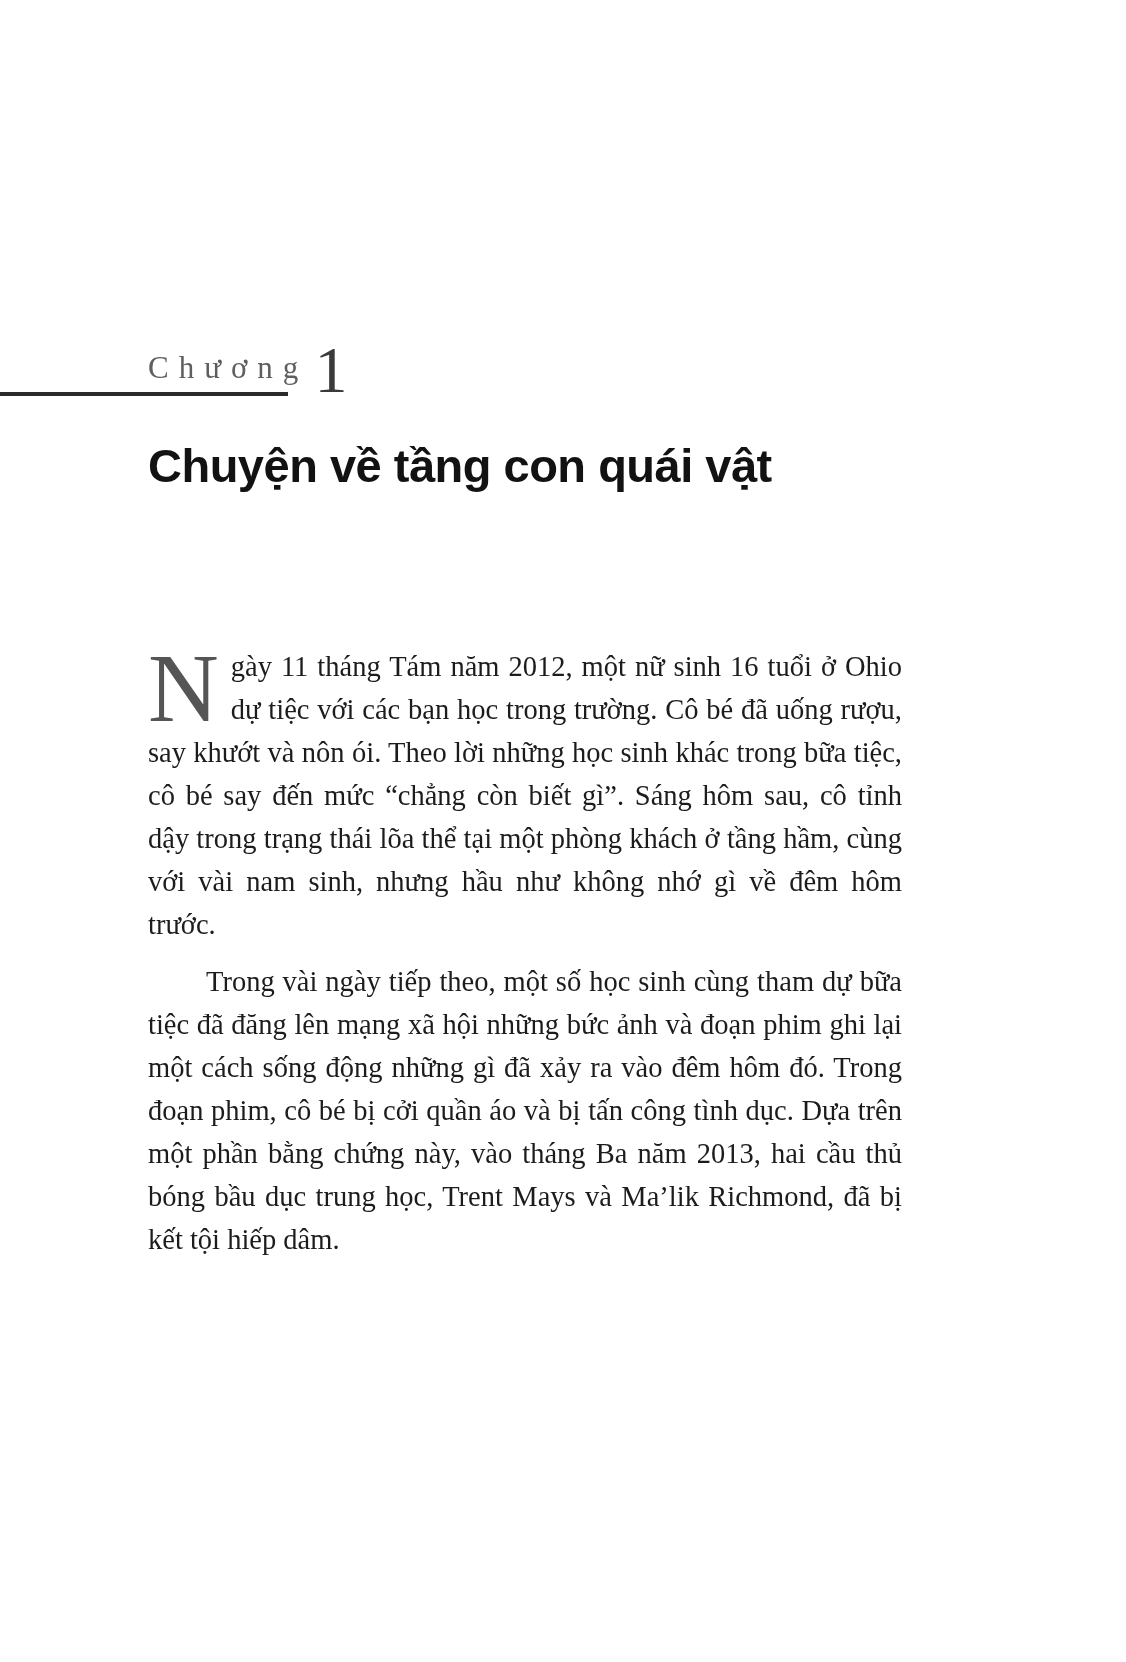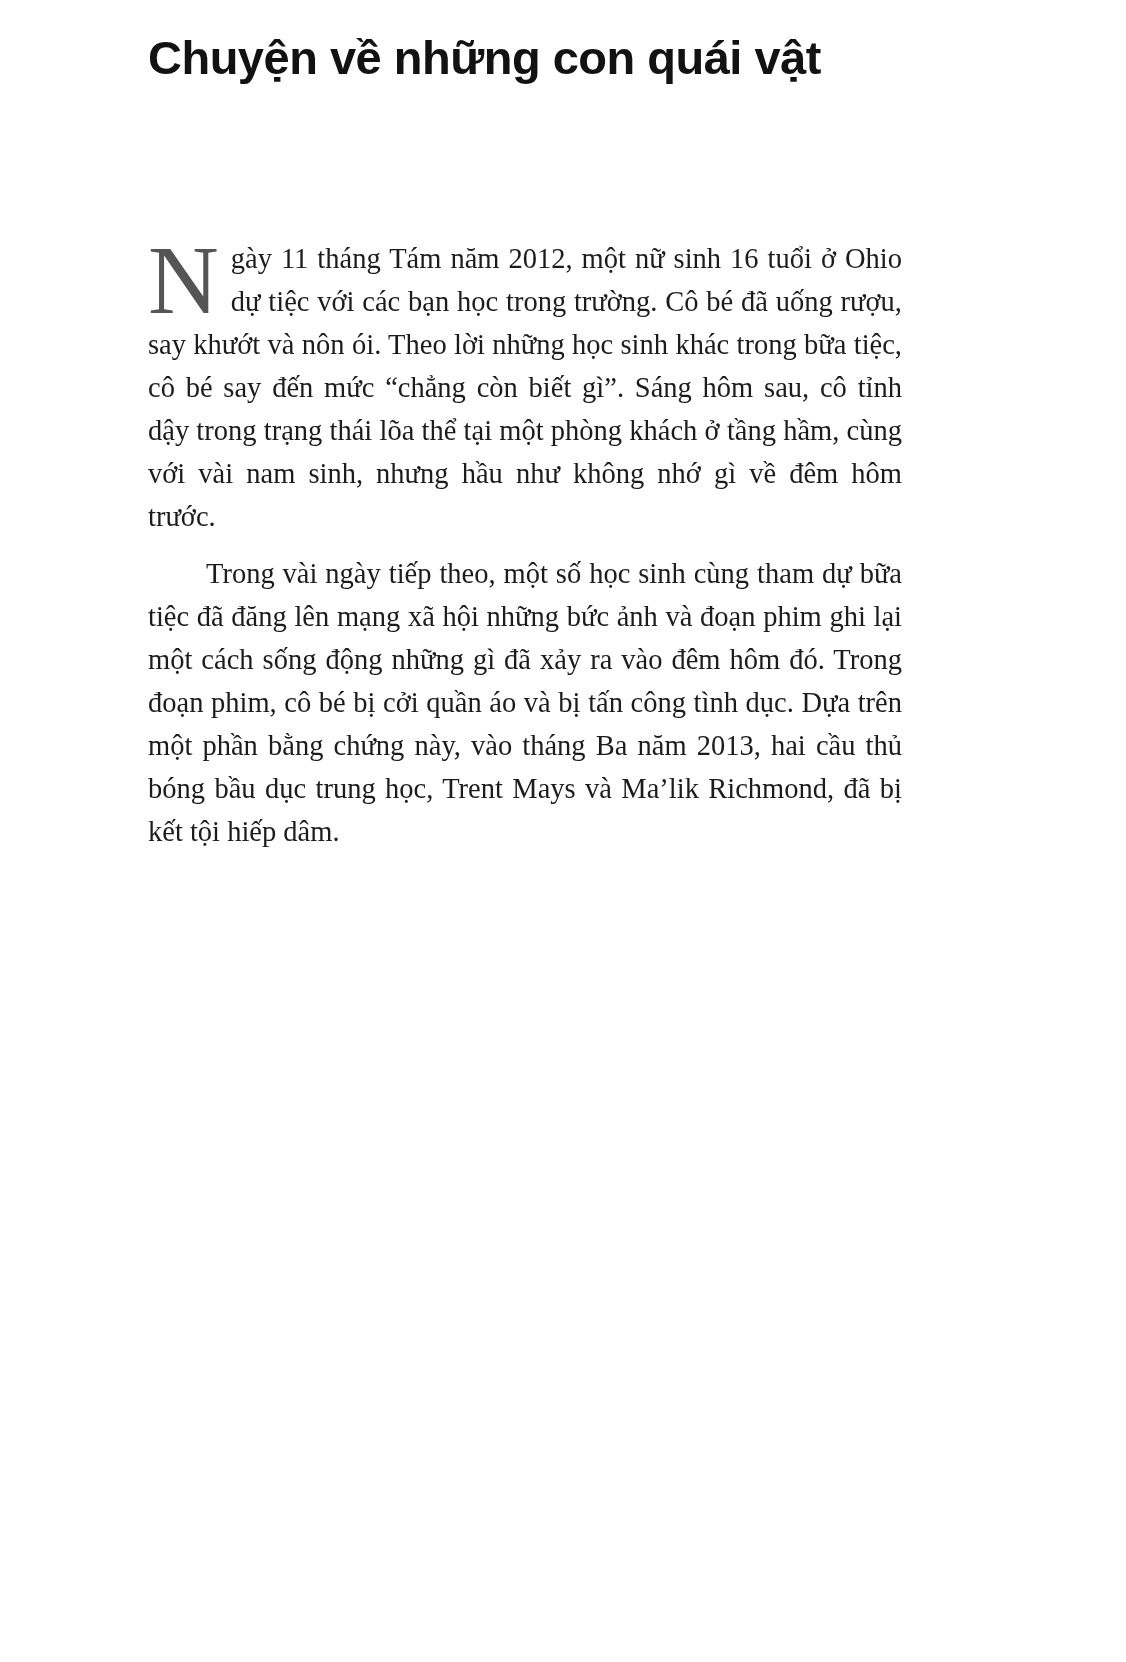--- a/index.html
+++ b/index.html
@@ -80,22 +80,27 @@
     line-height: 74px;
     padding: 6px 12px 0 0;
     color: #555555;
   }
 </style>
 </head>
 <body>
 
 <div class="page">
 
+  <header class="chapter-header">
+    <div class="chapter-rule"></div>
+    <span class="chapter-label">Chương</span>
+    <span class="chapter-number">1</span>
+  </header>
 
-  <h1 class="chapter-title">Chuyện về những con quái vật</h1>
+  <h1 class="chapter-title">Chuyện về tầng con quái vật</h1>
 
   <div class="chapter-body">
 
     <p class="para first">
       <span class="dropcap">N</span><span>gày 11 tháng Tám năm 2012, một nữ sinh 16 tuổi ở Ohio dự tiệc với các bạn học trong trường. Cô bé đã uống rượu, say khướt và nôn ói. Theo lời những học sinh khác trong bữa tiệc, cô bé say đến mức “chẳng còn biết gì”. Sáng hôm sau, cô tỉnh dậy trong trạng thái lõa thể tại một phòng khách ở tầng hầm, cùng với vài nam sinh, nhưng hầu như không nhớ gì về đêm hôm trước.</span>
     </p>
 
     <p class="para indent">
       <span>Trong vài ngày tiếp theo, một số học sinh cùng tham dự bữa tiệc đã đăng lên mạng xã hội những bức ảnh và đoạn phim ghi lại một cách sống động những gì đã xảy ra vào đêm hôm đó. Trong đoạn phim, cô bé bị cởi quần áo và bị tấn công tình dục. Dựa trên một phần bằng chứng này, vào tháng Ba năm 2013, hai cầu thủ bóng bầu dục trung học, Trent Mays và Ma’lik Richmond, đã bị kết tội hiếp dâm.</span>
     </p>

